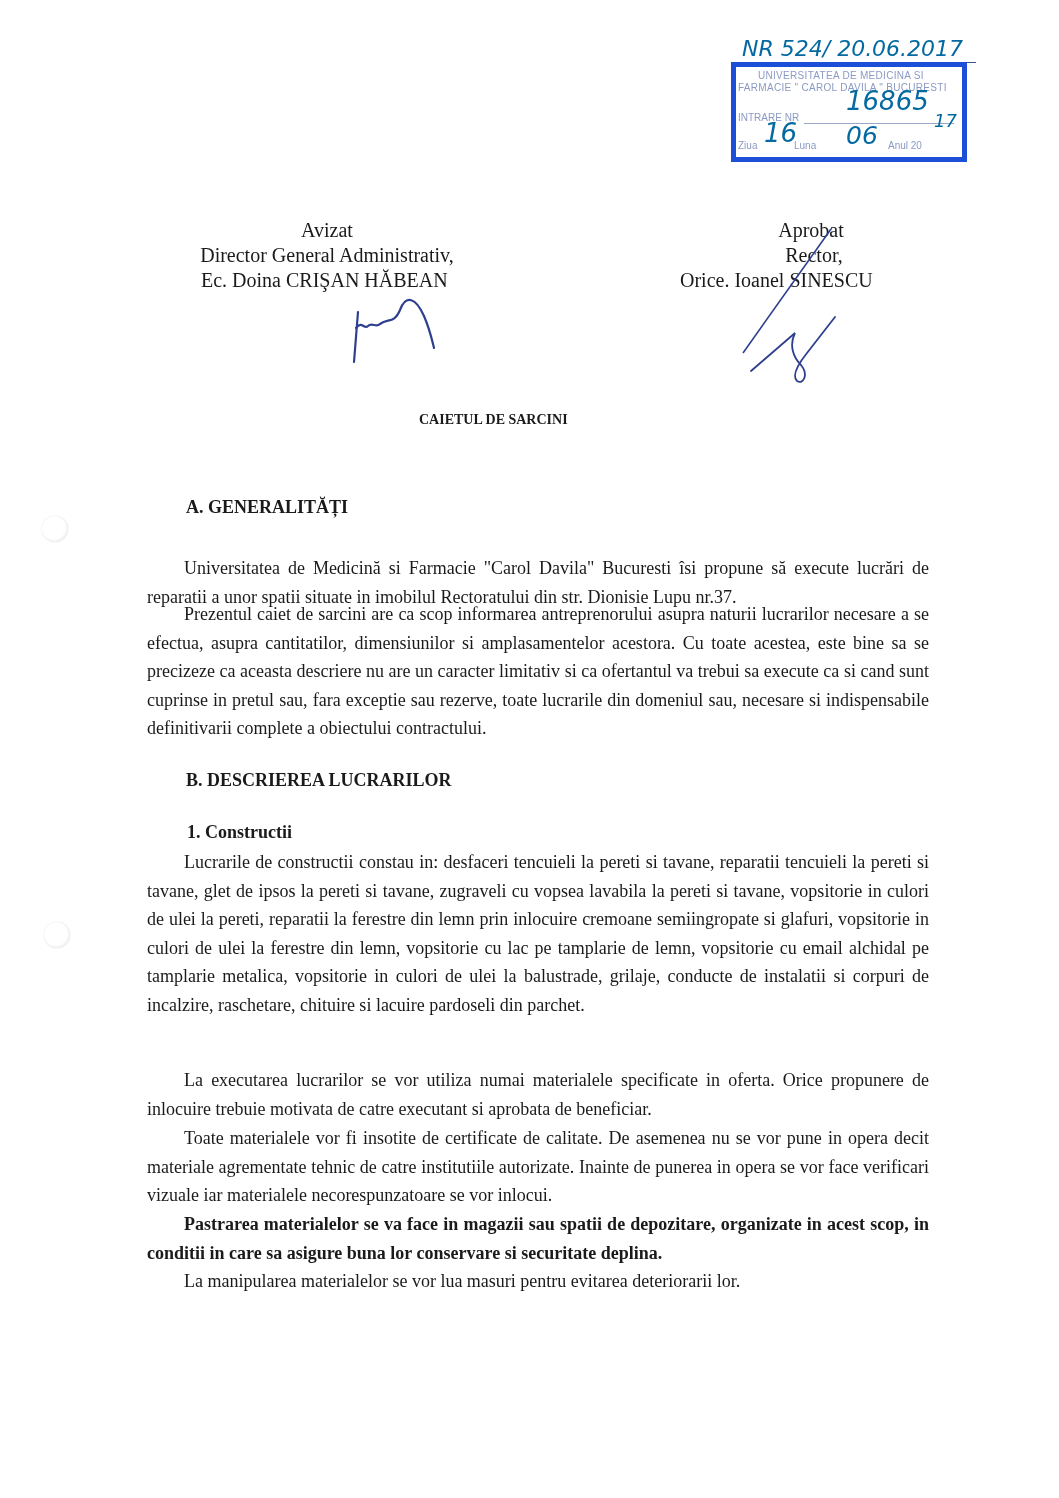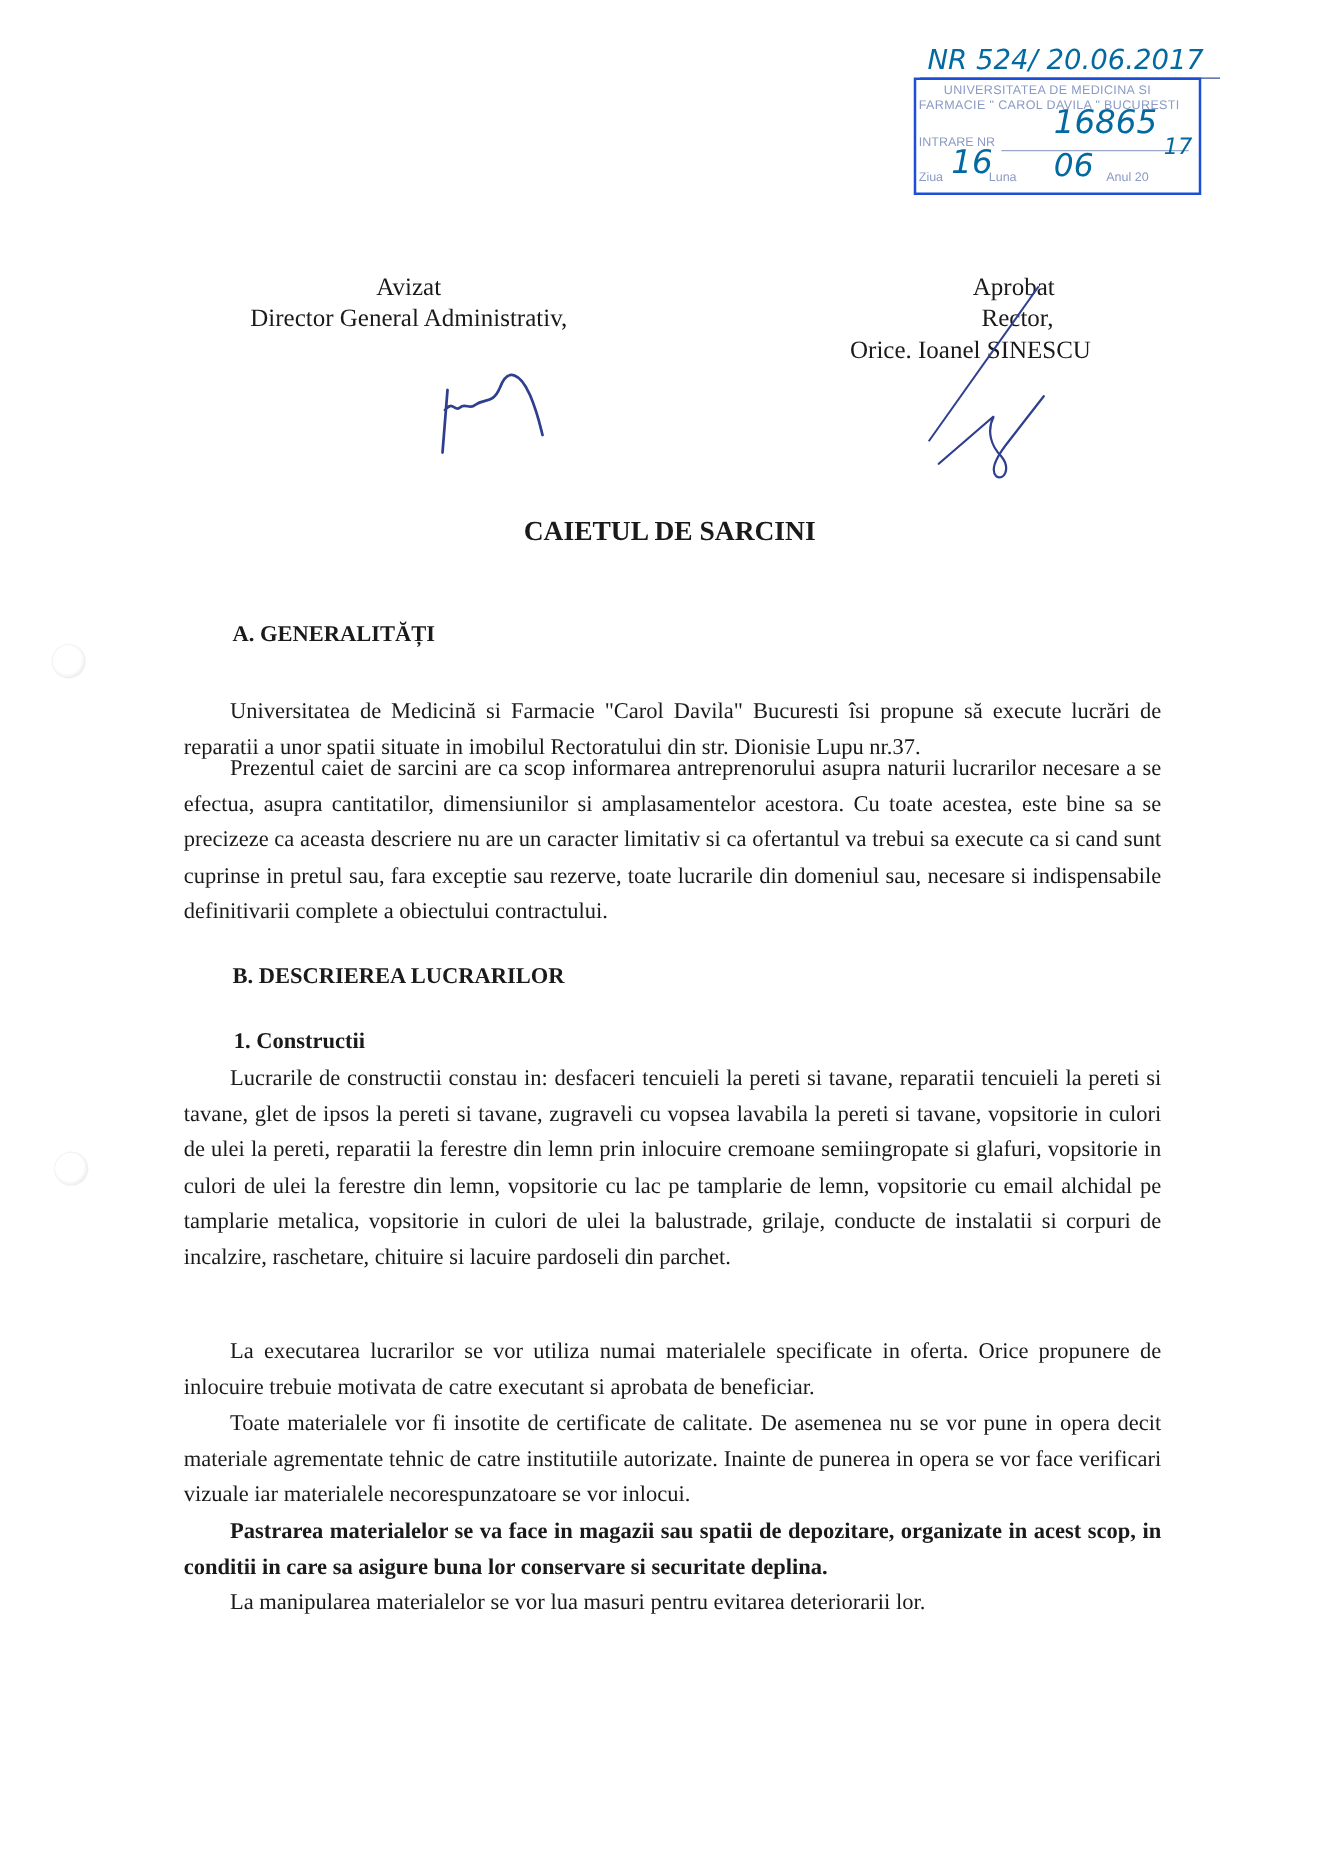--- a/index.html
+++ b/index.html
@@ -3,36 +3,36 @@
 <meta charset="utf-8">
 <style>
   html, body { margin: 0; padding: 0; }
   body {
     width: 1059px; height: 1498px; background: #ffffff; position: relative; overflow: hidden;
     font-family: "Liberation Serif", "DejaVu Serif", serif; color: #1a1a1a;
   }
   .abs { position: absolute; }
   .stamp {
     left: 731px; top: 62px; width: 226px; height: 90px;
-    border: 2px solid #1d4ed8; color: #8a9ac4;
+    border: 5px solid #1d4ed8; color: #8a9ac4;
     font-family: "Liberation Sans", sans-serif; font-size: 10px; line-height: 13px;
   }
   .stamp .l1 { position: absolute; left: 22px; top: 2px; letter-spacing: 0.3px; }
   .stamp .l2 { position: absolute; left: 2px; top: 14px; letter-spacing: 0.3px; }
   .stamp .l3 { position: absolute; left: 2px; top: 44px; }
   .stamp .l4 { position: absolute; left: 2px; top: 72px; }
   .stamp .luna { position: absolute; left: 58px; top: 72px; }
   .stamp .anul { position: absolute; left: 152px; top: 72px; }
   .stamp .ul { position: absolute; border-bottom: 1px solid #9aa8c8; }
   .hand {
     font-family: "DejaVu Sans", sans-serif; font-style: italic; color: #0369a1;
     position: absolute; white-space: nowrap;
   }
   .sig-block { text-align: center; font-size: 20px; line-height: 25px; white-space: nowrap; }
-  .title { font-weight: bold; font-size: 22px; white-space: nowrap; font-family: Liberation Serif, serif; }
+  .title { font-weight: bold; font-size: 14px; white-space: nowrap; font-family: Liberation Serif, serif; }
   .heading { font-weight: bold; font-size: 18px; white-space: nowrap; }
   .para {
     font-size: 18px; line-height: 28.6px; text-align: justify;
     left: 147px; width: 782px; text-indent: 37px;
   }
   .punch {
     width: 26px; height: 26px; border-radius: 50%;
     background: radial-gradient(circle at 45% 45%, #ffffff 55%, #e6e6e6 80%, #cfcfcf 100%);
     box-shadow: 0 0 1px #bbb;
   }
@@ -53,20 +53,21 @@
   <span class="hand" style="left:28px; top:60px; font-size:26px;">16</span>
   <span class="luna">Luna</span>
   <span class="hand" style="left:110px; top:62px; font-size:25px;text-align:center;">06</span>
   <span class="anul">Anul 20</span>
   <span class="hand" style="left:198px; top:47px; font-size:18px;">17</span>
 </div>
 
 <div class="abs sig-block" style="left:187px; top:218px; width:280px;">
   <div>Avizat</div>
   <div>Director  General Administrativ,</div>
+  <div style="text-align:left; padding-left:14px;">Ec. Doina CRIŞAN    HĂBEAN</div>
 </div>
 <svg class="abs" style="left:340px; top:290px;" width="110" height="80" viewBox="0 0 110 80">
   <path d="M14 72 L18 22 M16 38 C22 30 24 40 28 36 C32 32 36 38 40 34 C48 28 54 34 60 20 C66 4 76 8 84 26 C90 40 92 50 94 58" fill="none" stroke="#2f3f8f" stroke-width="2.2" stroke-linecap="round"></path>
 </svg>
 
 <div class="abs sig-block" style="left:670px; top:218px; width:220px;">
   <div style="padding-left:62px;">Aprobat</div>
   <div style="padding-left:68px;">Rector,</div>
   <div style="text-align:left; padding-left:10px;">Orice. Ioanel SINESCU</div>
 </div>

